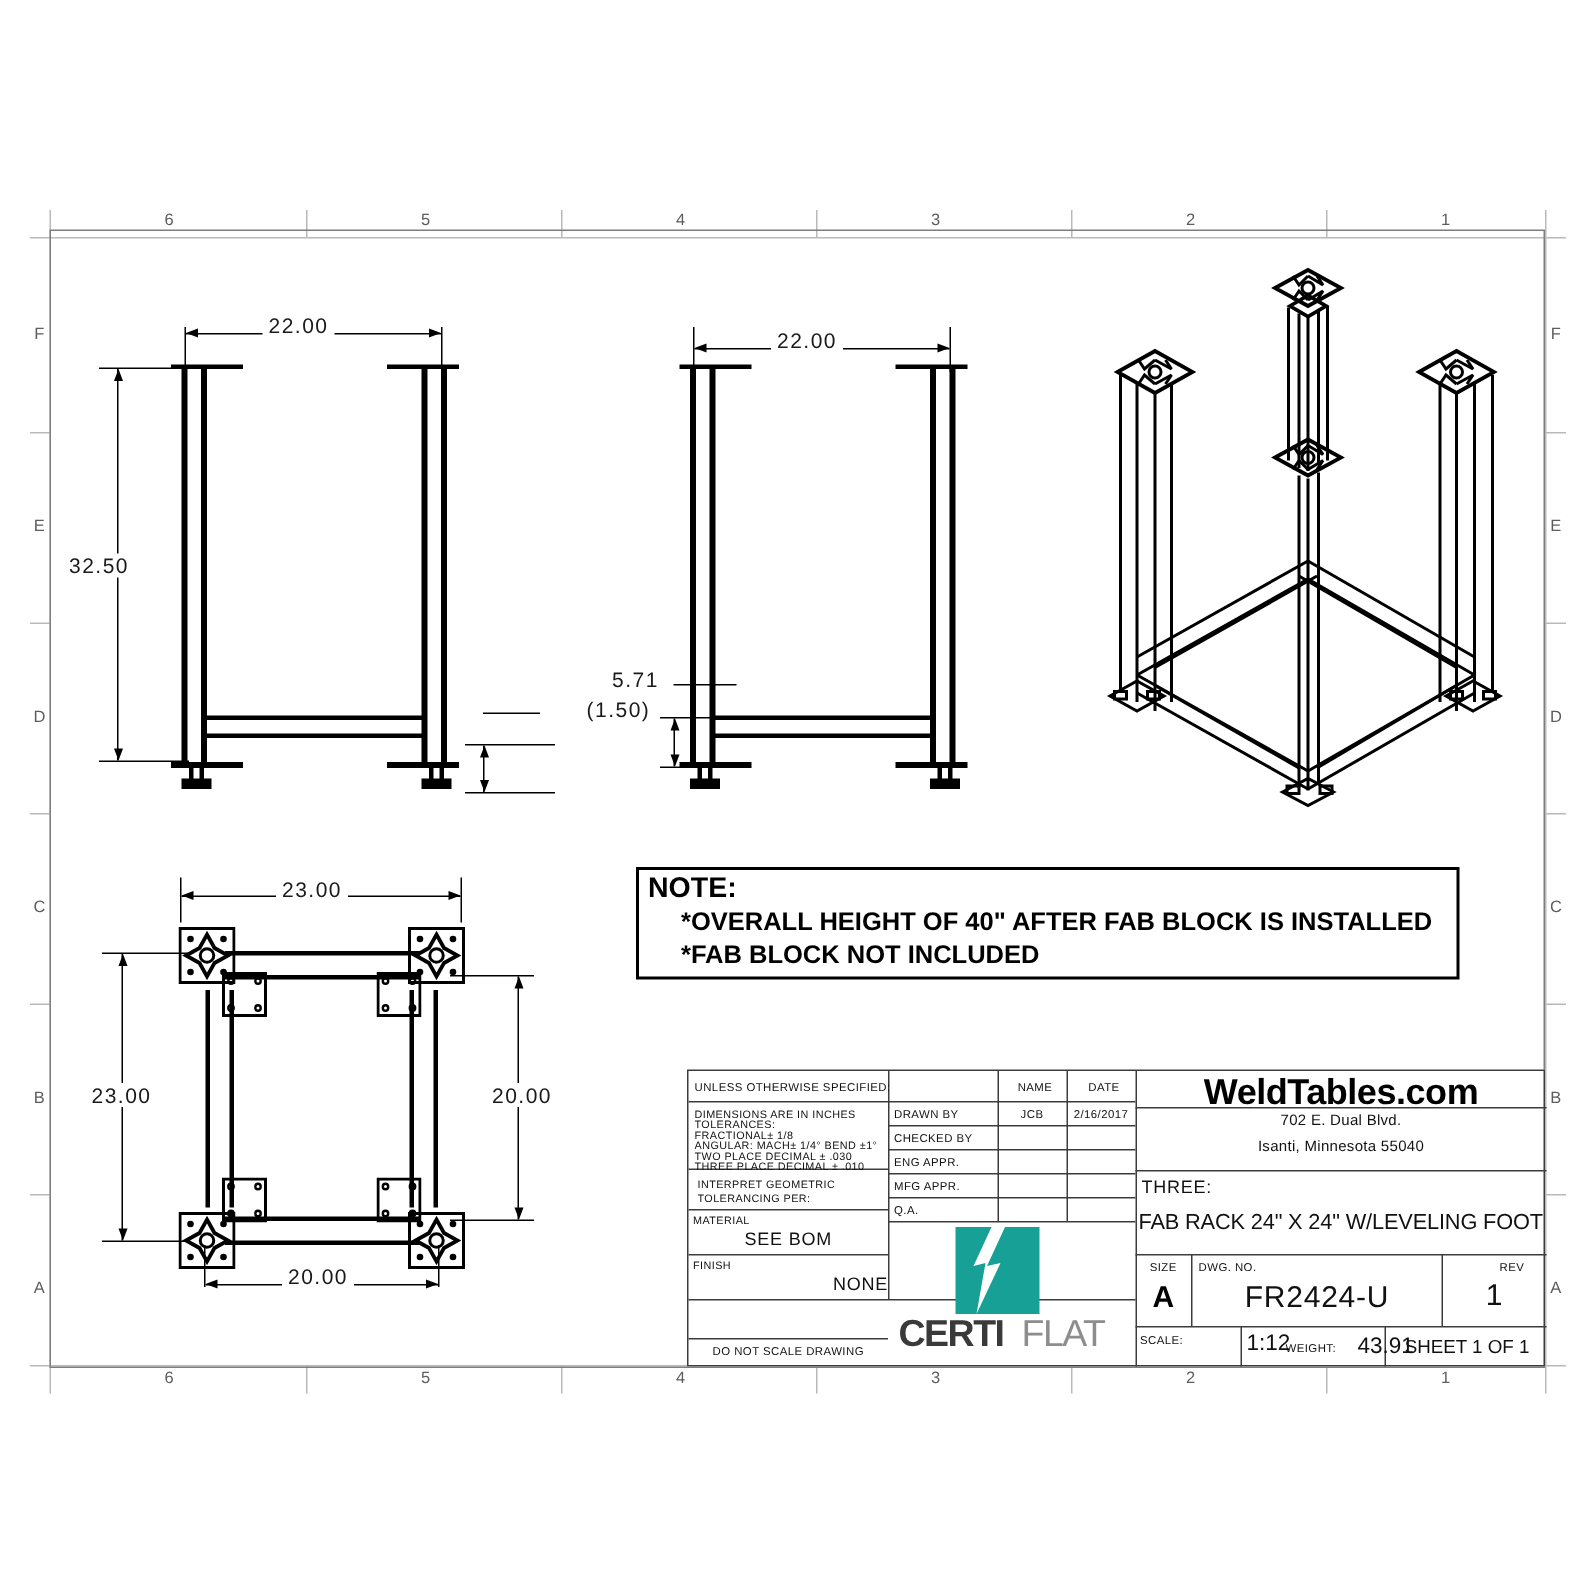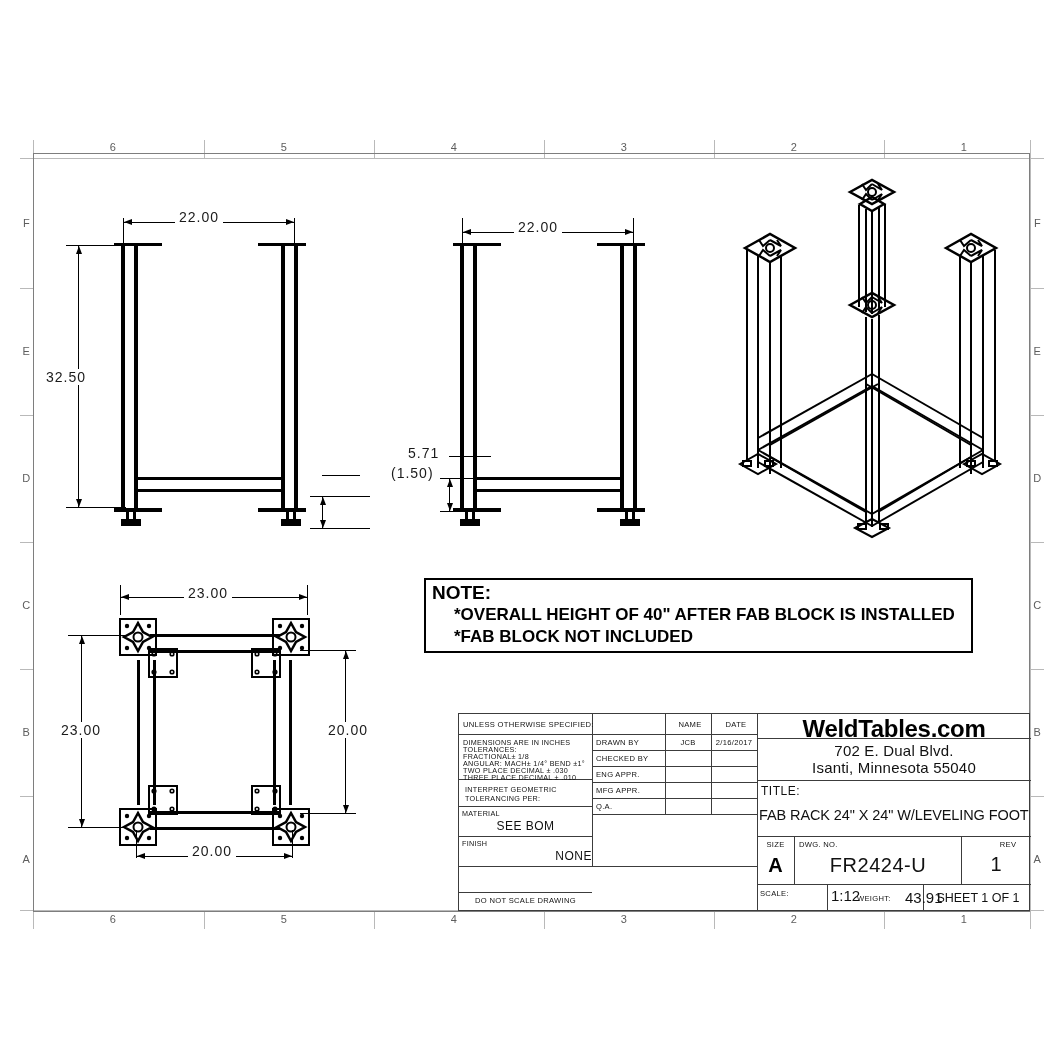--- a/index.html
+++ b/index.html
@@ -40,21 +40,21 @@
   .tb{position:absolute;left:458px;top:713px;width:572px;height:198px;
       border:1px solid #3c3c3c;box-sizing:border-box;background:#fff;}
   .tbl{position:absolute;background:#3c3c3c;}
   .tb-cell{position:absolute;box-sizing:border-box;overflow:hidden;}
   .tiny{font-size:7.2px;color:#111;letter-spacing:.3px;white-space:nowrap;}
   .tiny2{font-size:7.6px;color:#111;letter-spacing:.3px;white-space:nowrap;}
   .mid{font-size:12px;color:#111;letter-spacing:.5px;white-space:nowrap;}
 
   .brand{position:absolute;width:100%;text-align:center;font-weight:bold;
          font-size:24px;color:#000;letter-spacing:-.3px;}
-  .addr{position:absolute;width:100%;text-align:center;font-size:15px;color:#111;letter-spacing:.2px;}
+  .addr{position:absolute;width:100%;text-align:center;font-size:10px;color:#111;letter-spacing:.2px;}
 
   
   .logo-wrap{position:absolute;}
   .logo-sq{position:absolute;background:#16a096;}
   .logo-txt{position:absolute;font-weight:bold;font-size:25px;letter-spacing:-1px;white-space:nowrap;}
   .lg-dark{color:#3a3a3a;}
   .lg-lite{color:#8d8d8d;font-weight:normal;}
 </style>
 </head>
 <body>
@@ -462,26 +462,34 @@
     <div class="tb-cell tiny2" style="left:252px;top:56px;width:46px;text-align:center;"></div>
 
     <div class="tb-cell tiny2" style="left:137px;top:72px;width:68px;">MFG APPR.</div>
     <div class="tb-cell tiny2" style="left:206px;top:72px;width:46px;text-align:center;"></div>
     <div class="tb-cell tiny2" style="left:252px;top:72px;width:46px;text-align:center;"></div>
 
     <div class="tb-cell tiny2" style="left:137px;top:88px;width:68px;">Q.A.</div>
     <div class="tb-cell tiny2" style="left:206px;top:88px;width:46px;text-align:center;"></div>
     <div class="tb-cell tiny2" style="left:252px;top:88px;width:46px;text-align:center;"></div>
 
+    <div class="logo-wrap" style="left:134px;top:101px;width:164px;height:96px;overflow:hidden;">
+      <div class="logo-sq" style="left:44px;top:3px;width:56px;height:58px;"></div>
+      <svg style="position:absolute;left:44px;top:3px;" width="56" height="58">
+        <path d="M24 0 L12 26 L20 24 L14 58 L30 24 L21 26 L33 0 Z" fill="#ffffff"></path>
+      </svg>
+      <div class="logo-txt lg-dark" style="left:6px;top:60px;">CERTI</div>
+      <div class="logo-txt lg-lite" style="left:88px;top:60px;">FLAT</div>
+    </div>
 
     <div class="brand" style="left:298px;top:1px;width:274px;">WeldTables.com</div>
     <div class="addr" style="left:298px;top:28px;width:274px;">702 E. Dual Blvd.</div>
     <div class="addr" style="left:298px;top:45px;width:274px;">Isanti, Minnesota 55040</div>
 
-    <div class="tb-cell mid" style="left:302px;top:70px;width:120px;">TITLE:</div>
+    <div class="tb-cell mid" style="left:302px;top:70px;width:120px;">THREE:</div>
     <div class="tb-cell" style="left:300px;top:93px;width:272px;font-size:14.5px;color:#111;letter-spacing:-.1px;white-space:nowrap;">FAB RACK 24" X 24" W/LEVELING FOOT</div>
 
     <div class="tb-cell tiny2" style="left:298px;top:126px;width:37px;text-align:center;">SIZE</div>
     <div class="tb-cell" style="left:298px;top:140px;width:37px;text-align:center;font-size:20px;font-weight:bold;color:#000;">A</div>
 
     <div class="tb-cell tiny2" style="left:340px;top:126px;width:120px;">DWG.  NO.</div>
     <div class="tb-cell" style="left:336px;top:140px;width:166px;text-align:center;font-size:20px;color:#111;letter-spacing:.5px;">FR2424-U</div>
 
     <div class="tb-cell tiny2" style="left:502px;top:126px;width:70px;text-align:center;margin-left:12px;">REV</div>
     <div class="tb-cell" style="left:502px;top:139px;width:70px;text-align:center;font-size:20px;color:#111;">1</div>

